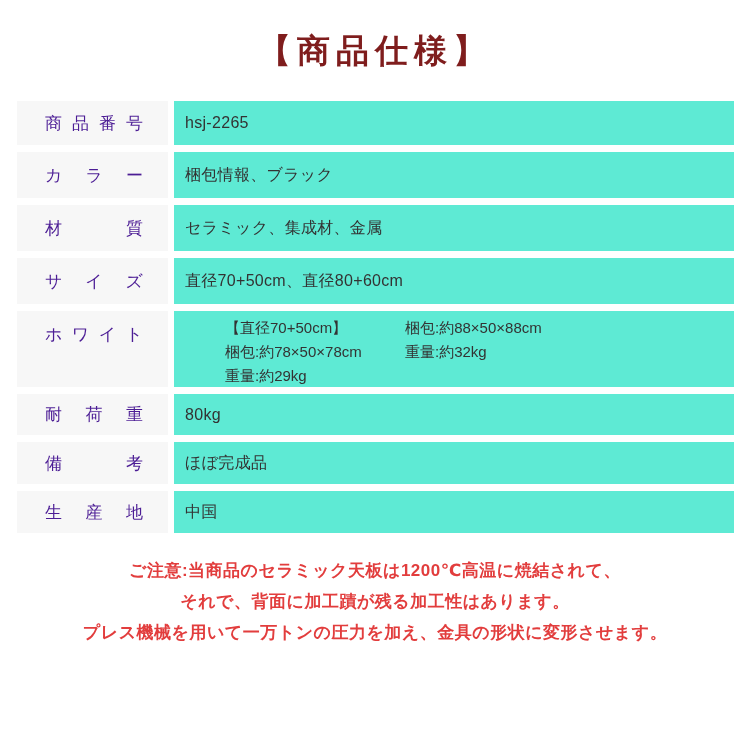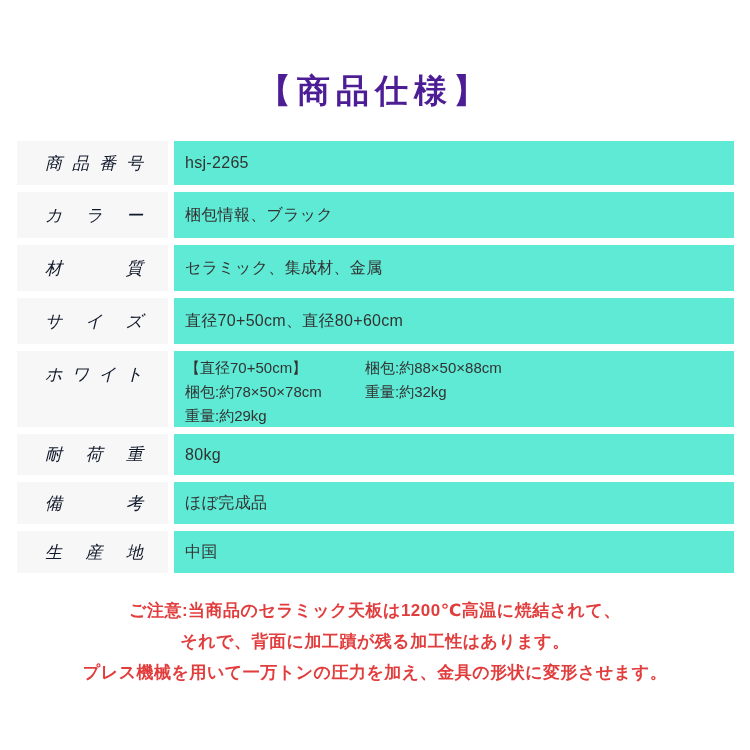--- a/index.html
+++ b/index.html
@@ -8,26 +8,26 @@
     width: 750px; height: 750px;
     background: #ffffff;
     font-family: "Liberation Sans", "DejaVu Sans", sans-serif;
     overflow: hidden;
   }
   .page { width: 750px; height: 750px; }
 
   
   .title {
     margin: 0;
-    padding-top: 70px;
+    padding-top: 30px;
     font-size: 33px;
     line-height: 41px;
     font-weight: 700;
     letter-spacing: 6px;
-    color: #4c1d95;
+    color: #7f1d1d;
     text-align: center;
   }
 
   
   .spec-table {
     width: 717px;
     margin: 30px 0 0 17px;
   }
   .spec-row {
     display: flex;
@@ -46,25 +46,24 @@
     margin-right: 6px;
     display: flex;
     flex-direction: column;
     justify-content: center;
   }
   .label-cell .label-text {
     display: block;
     width: 100%;
     padding: 0 25px 0 28px;
     font-size: 17px;
-    color: #0f172a;
+    color: #4c1d95;
     text-align: justify;
     text-align-last: justify;
     letter-spacing: 0;
-    font-style: italic;
   }
   .label-top { justify-content: flex-start; padding-top: 12px; }
 
   .value-cell {
     flex: 1 1 auto;
     background: #5eead4;
     display: flex;
     align-items: center;
   }
   .value-cell .value-text {
@@ -78,21 +77,21 @@
   .value-cell.packages {
     align-items: flex-start;
     padding: 5px 0 0 11px;
   }
   .package-block {
     font-size: 15px;
     line-height: 24px;
     color: #333333;
   }
   .package-block.first { width: 180px; flex: 0 0 180px; }
-  .package-block div { white-space: nowrap; }
+  .package-block div { white-space: nowrap; margin-left: 40px; }
 
   
   .notice {
     margin-top: 22px;
     text-align: center;
     font-weight: bold;
   }
   .notice p {
     margin: 0;
     font-size: 17px;

